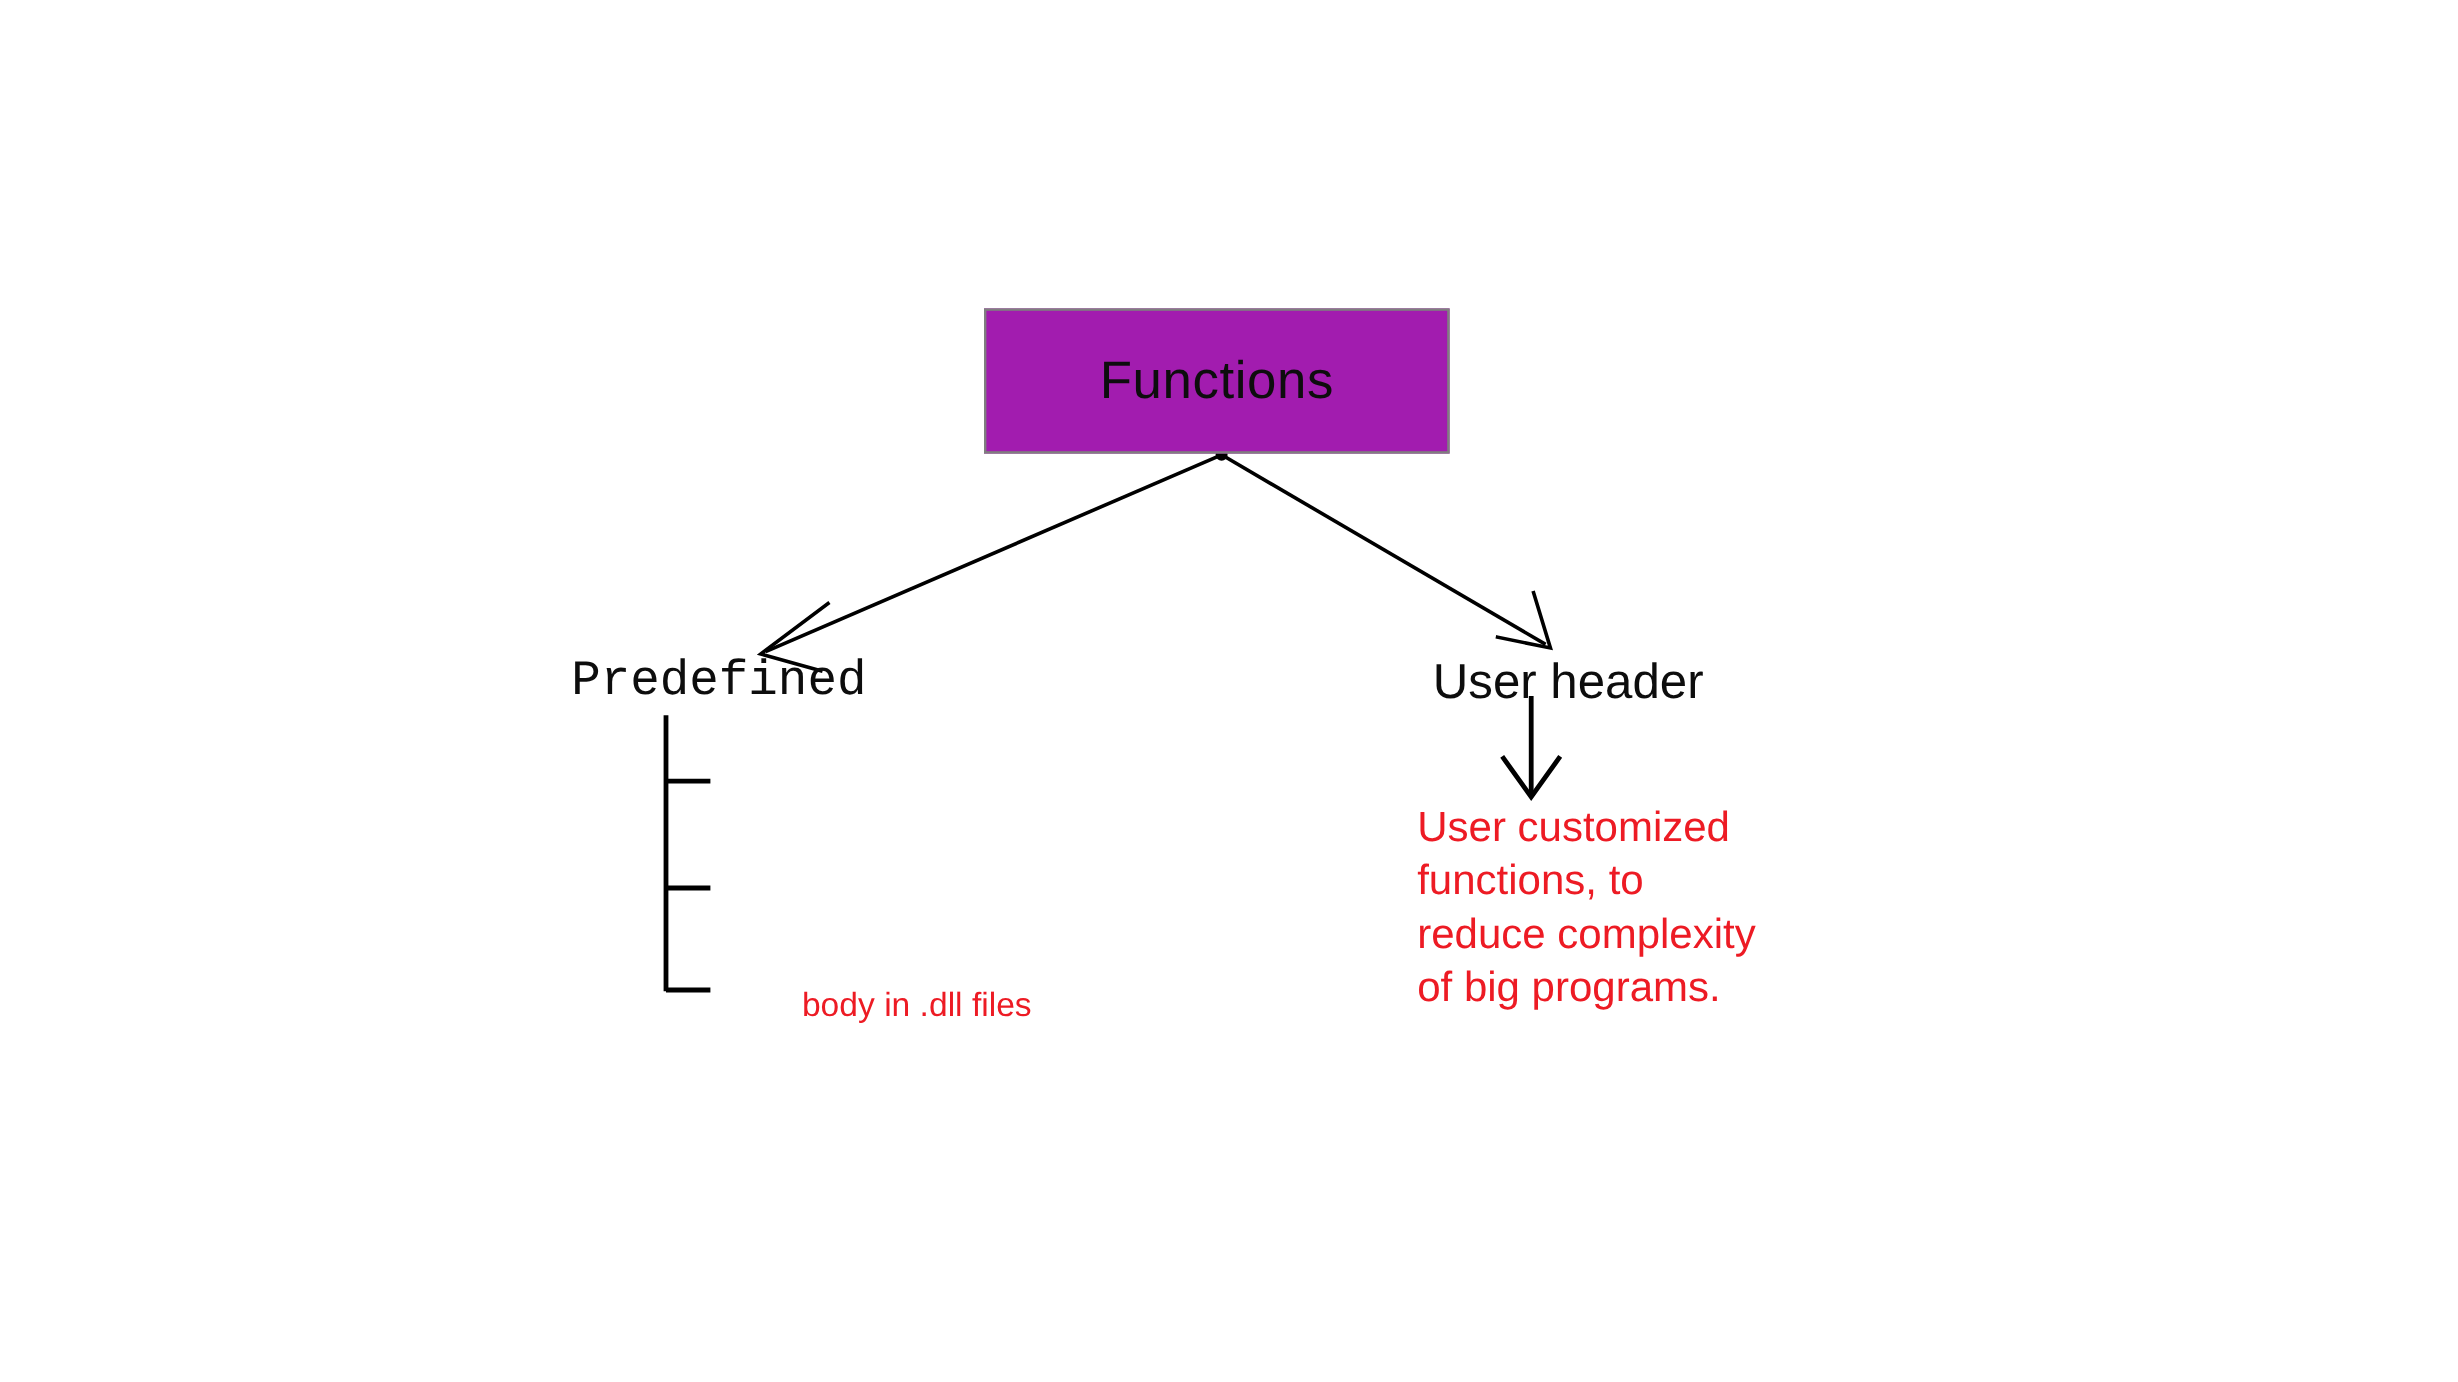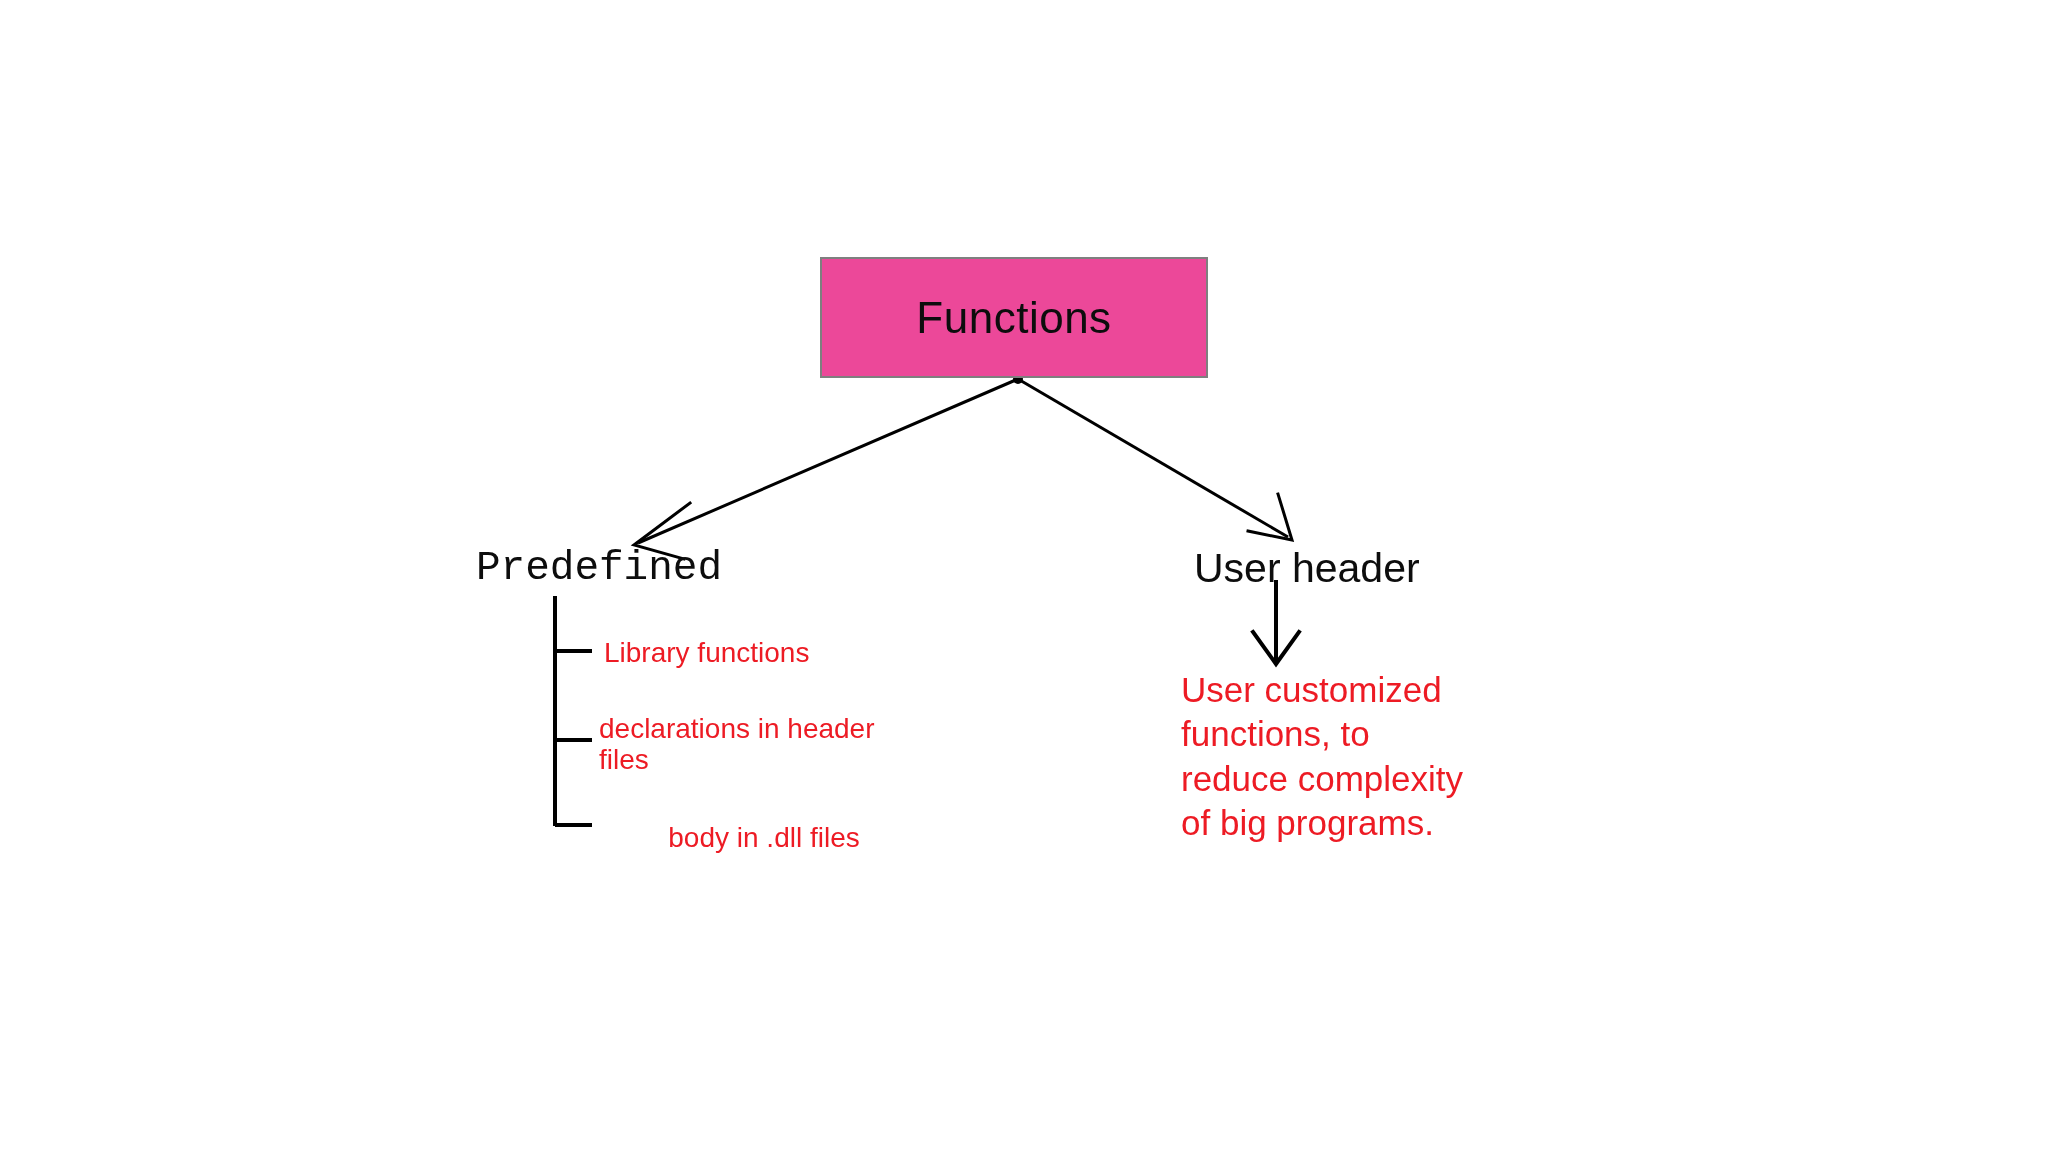--- a/index.html
+++ b/index.html
@@ -23,21 +23,21 @@
     height: 1152px;
     pointer-events: none;
   }
   .node-box {
     position: absolute;
     left: 820px;
     top: 257px;
     width: 388px;
     height: 121px;
     border: 2px solid #7f7f7f;
-    background: #ec4899;
+    background: #a21caf;
     display: flex;
     align-items: center;
     justify-content: center;
     box-sizing: border-box;
   }
   .node-box-label {
     font-size: 44px;
     color: #0d0d0d;
     letter-spacing: 0.5px;
     line-height: 1;
@@ -110,21 +110,19 @@
   </svg>
 
   <div class="node-box">
     <span class="node-box-label">Functions</span>
   </div>
 
   <div class="branch-label left">Predefined</div>
 
   <div class="branch-label right">User header</div>
 
-  <div class="leaf-text leaf-1">Library functions</div>
 
-  <div class="leaf-text leaf-2">declarations in header files</div>
 
   <div class="leaf-text leaf-3">body in .dll files</div>
 
   <div class="right-para">User customized functions, to reduce complexity of big programs.</div>
 
 </div>
 
 </body></html>

